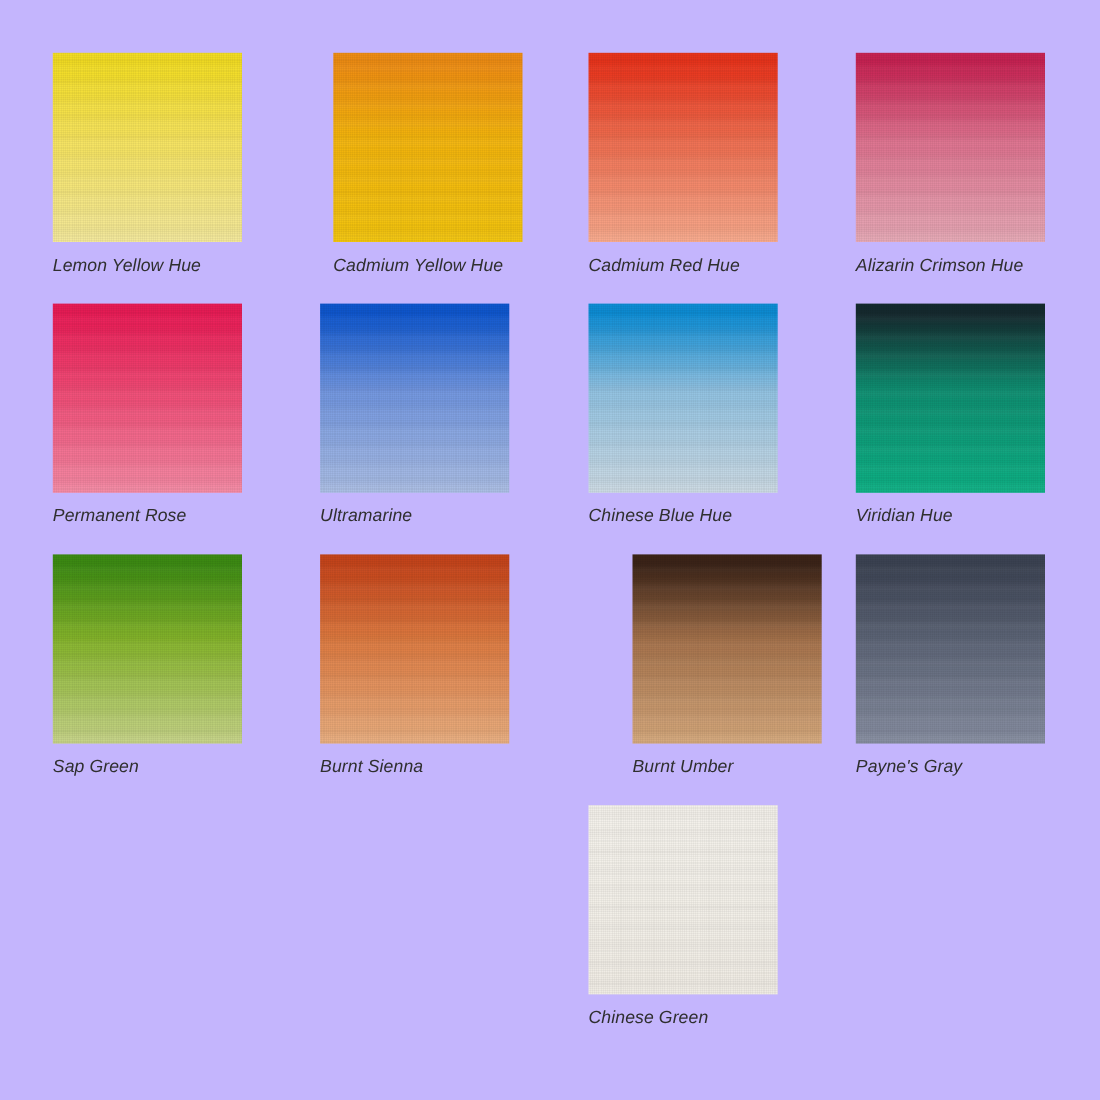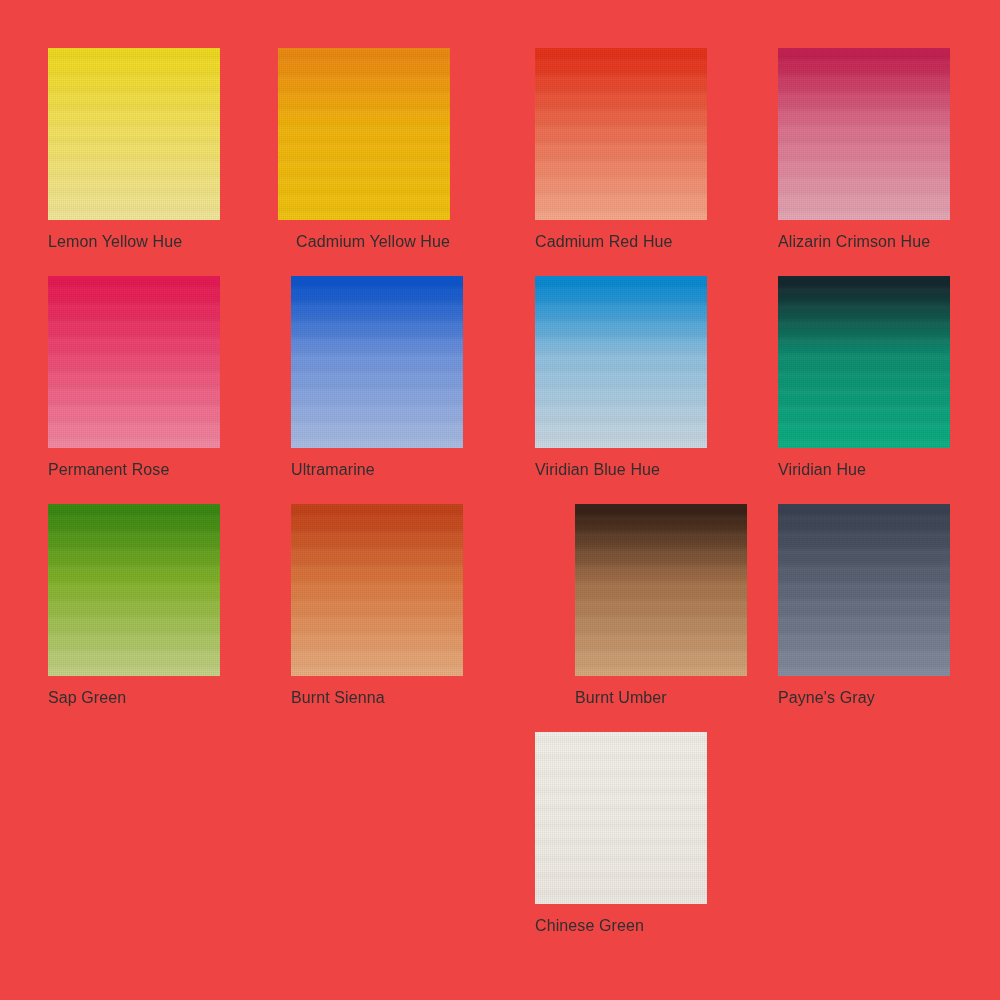--- a/index.html
+++ b/index.html
@@ -79,30 +79,30 @@
     font-size: 16px;
     line-height: 19px;
     color: #2f2f2f;
     white-space: nowrap;
     letter-spacing: 0.1px;
   }
 </style>
 </head>
 <body>
 
-<div id="swatch-chart" style="background: #ef4444;">
+<div id="swatch-chart" style="background: #c4b5fd; font-style: italic;">
 
 <div class="swatch-cell" style="left: 48px; top: 48px; width: 172px;">
       <div class="swatch-patch" style="width: 172px; height: 172px; background: linear-gradient(rgb(242, 220, 35) 0%, rgb(242, 220, 35) 6%, rgb(245, 226, 92) 45%, rgb(242, 231, 154) 100%);">
         <div class="brush"></div>
         <div class="weave"></div>
       </div>
       <div class="swatch-label" style="color: rgb(47, 47, 47);">Lemon Yellow Hue</div>
     </div>
-    <div class="swatch-cell" style="left: 278px; top: 48px; width: 172px; text-align: right;">
+    <div class="swatch-cell" style="left: 303px; top: 48px; width: 172px;">
       <div class="swatch-patch" style="width: 172px; height: 172px; background: linear-gradient(rgb(238, 140, 18) 0%, rgb(238, 140, 18) 6%, rgb(243, 180, 12) 45%, rgb(242, 196, 14) 100%);">
         <div class="brush"></div>
         <div class="weave"></div>
       </div>
       <div class="swatch-label" style="color: rgb(47, 47, 47);">Cadmium Yellow Hue</div>
     </div>
     <div class="swatch-cell" style="left: 535px; top: 48px; width: 172px;">
       <div class="swatch-patch" style="width: 172px; height: 172px; background: linear-gradient(rgb(232, 51, 27) 0%, rgb(232, 51, 27) 6%, rgb(238, 107, 77) 45%, rgb(247, 169, 140) 100%);">
         <div class="brush"></div>
         <div class="weave"></div>
@@ -128,21 +128,21 @@
         <div class="brush"></div>
         <div class="weave"></div>
       </div>
       <div class="swatch-label" style="color: rgb(47, 47, 47);">Ultramarine</div>
     </div>
     <div class="swatch-cell" style="left: 535px; top: 276px; width: 172px;">
       <div class="swatch-patch" style="width: 172px; height: 172px; background: linear-gradient(rgb(12, 140, 212) 0%, rgb(12, 140, 212) 6%, rgb(142, 192, 224) 45%, rgb(204, 218, 227) 100%);">
         <div class="brush"></div>
         <div class="weave"></div>
       </div>
-      <div class="swatch-label" style="color: rgb(47, 47, 47);">Viridian Blue Hue</div>
+      <div class="swatch-label" style="color: rgb(47, 47, 47);">Chinese Blue Hue</div>
     </div>
     <div class="swatch-cell" style="left: 778px; top: 276px; width: 172px;">
       <div class="swatch-patch" style="width: 172px; height: 172px; background: linear-gradient(rgb(20, 41, 46) 0%, rgb(20, 41, 46) 6%, rgb(14, 141, 112) 45%, rgb(13, 176, 132) 100%);">
         <div class="brush"></div>
         <div class="weave"></div>
       </div>
       <div class="swatch-label" style="color: rgb(47, 47, 47);">Viridian Hue</div>
     </div>
     <div class="swatch-cell" style="left: 48px; top: 504px; width: 168px;">
       <div class="swatch-patch" style="width: 172px; height: 172px; background: linear-gradient(rgb(60, 138, 18) 0%, rgb(60, 138, 18) 6%, rgb(132, 179, 42) 45%, rgb(198, 211, 136) 100%);">

